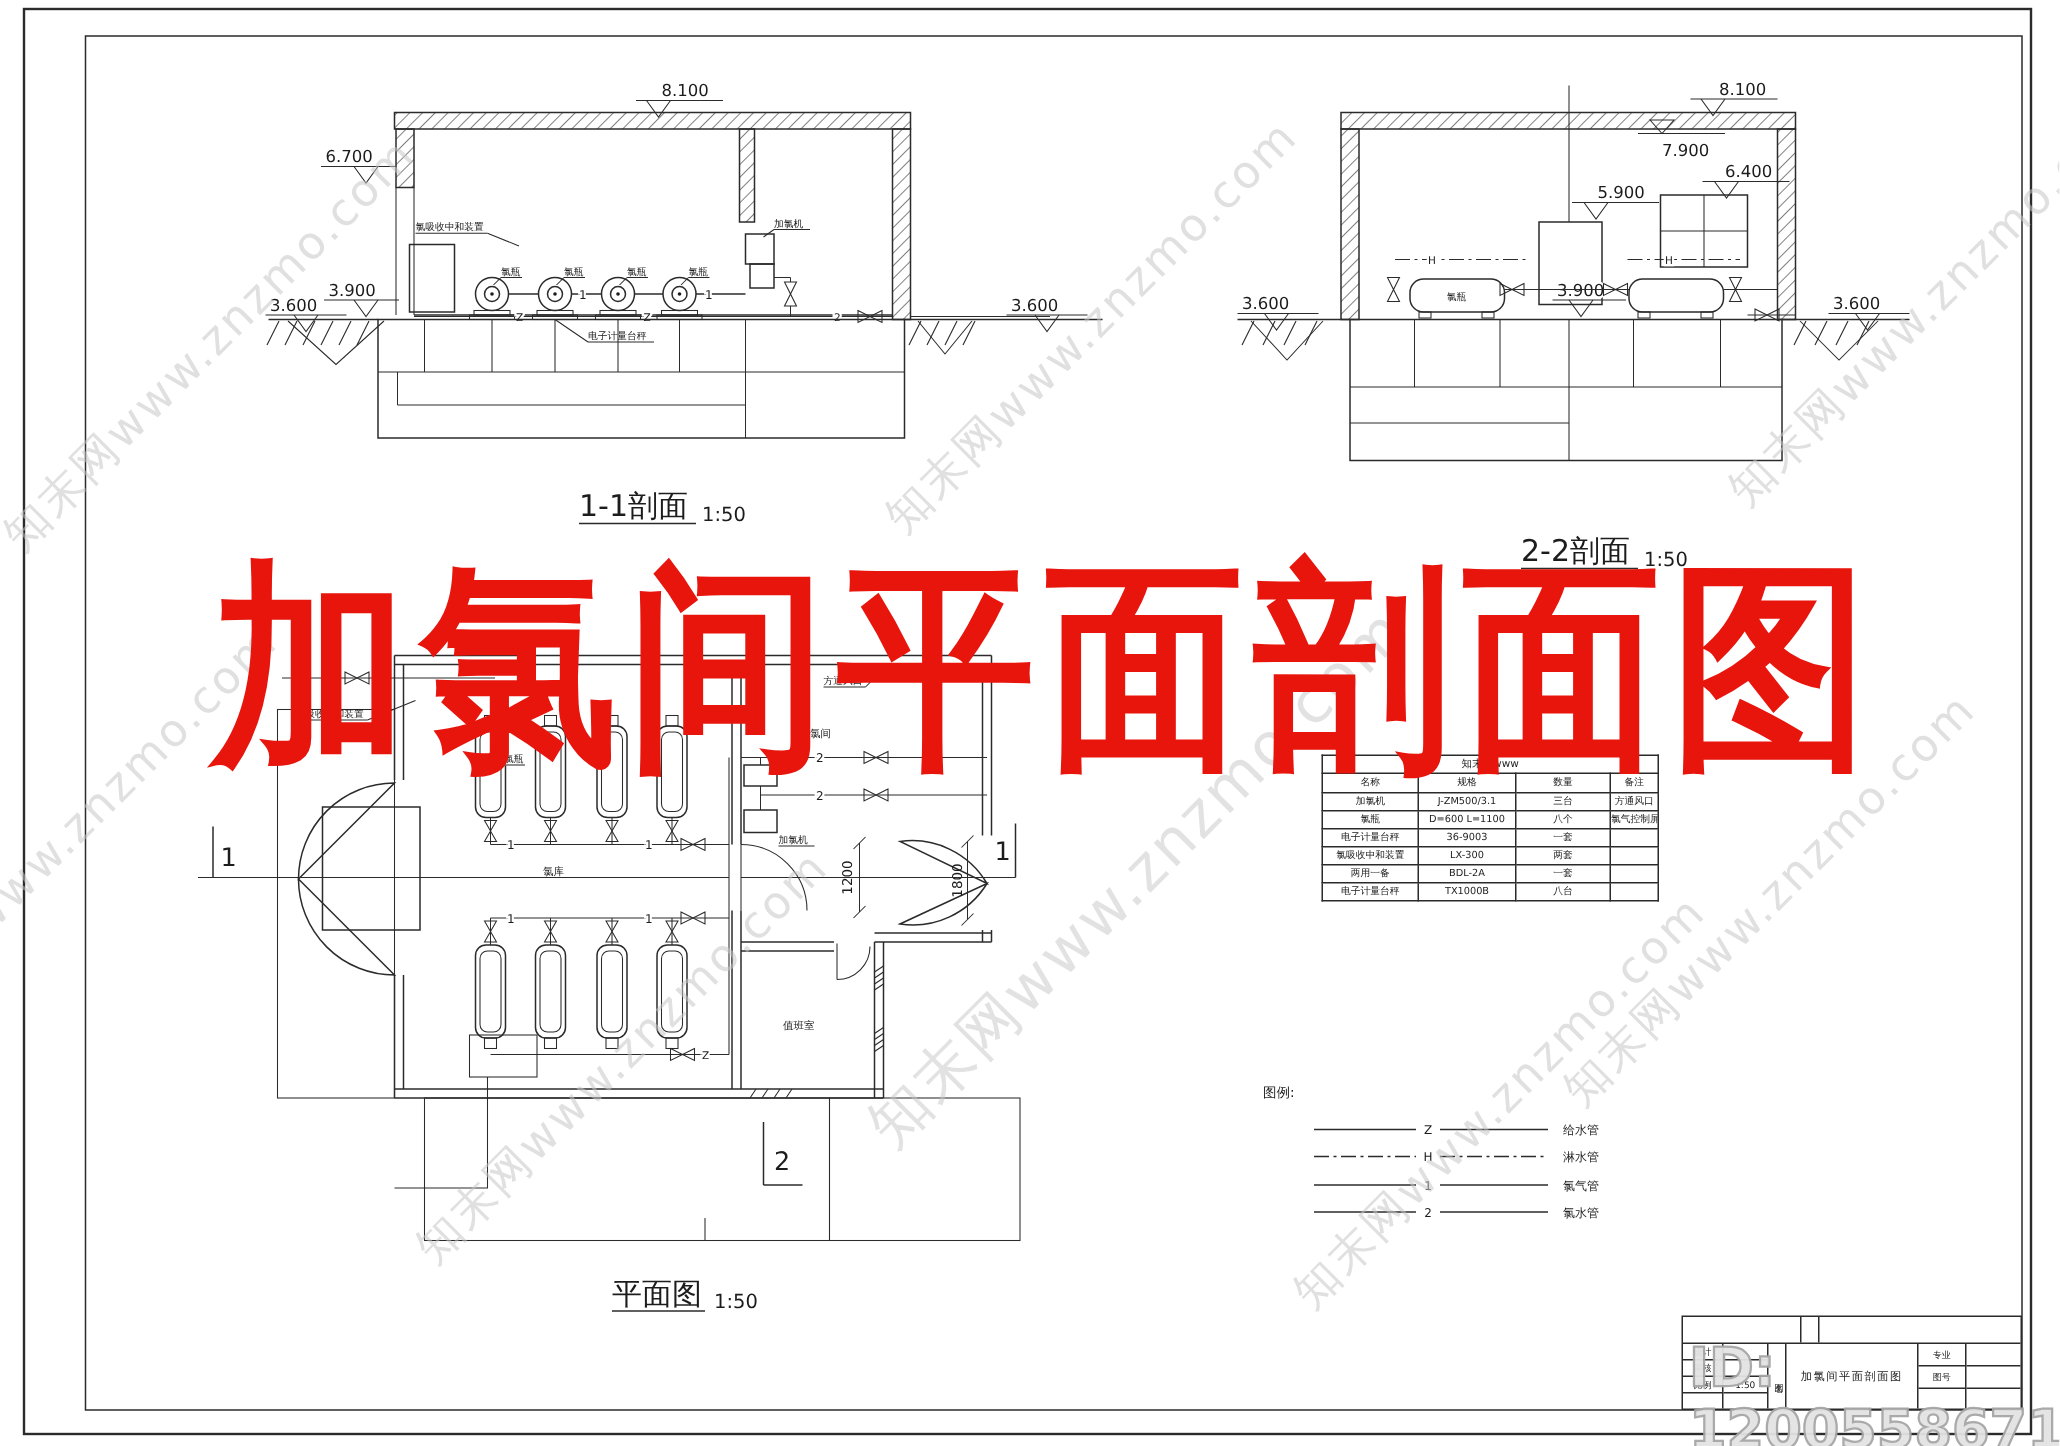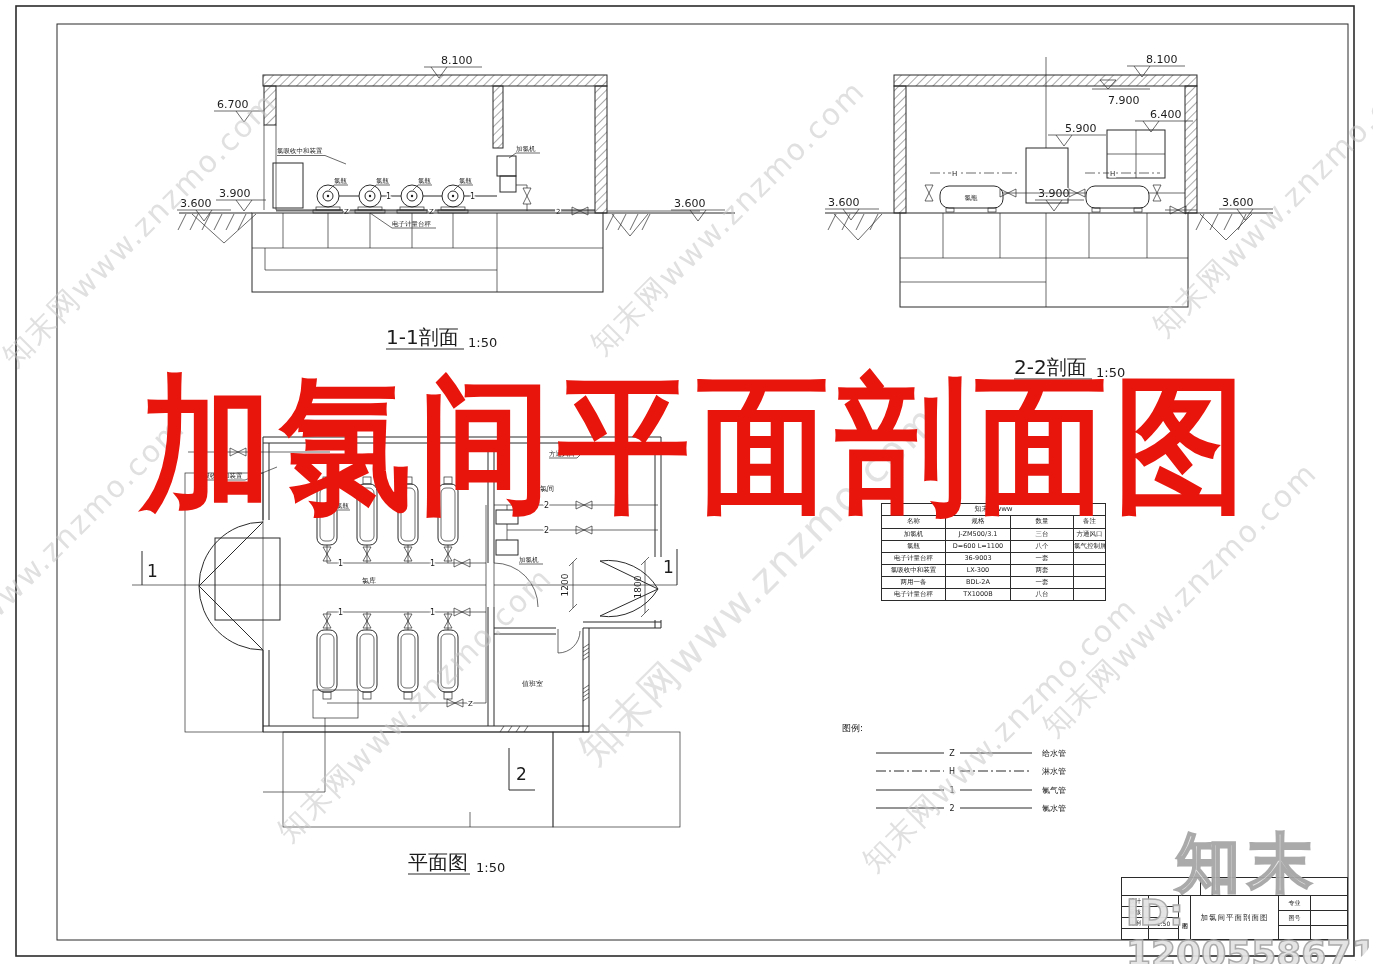--- a/index.html
+++ b/index.html
@@ -1,18 +1,18 @@
 <!DOCTYPE html>
 <html><head>
 <meta charset="utf-8">
 <style>
   html,body { margin:0; padding:0; background:#ffffff; }
   #page {
     position:relative; width:1373px; height:964px; background:#ffffff;
-    font-family:"DejaVu Sans","Liberation Sans",sans-serif; overflow:hidden;border-radius:32px;
+    font-family:"DejaVu Sans","Liberation Sans",sans-serif; overflow:hidden;
   }
   svg { position:absolute; left:0; top:0; z-index:2; }
   svg text { font-family:"DejaVu Sans","Liberation Sans",sans-serif; fill:#1c1c1c; }
   .ln { fill:none; stroke:#2b2b2b; stroke-width:1; }
   .thin { stroke-width:0.7; }
   .thick { stroke-width:1.6; }
   .hf { fill:url(#hh); stroke:#2b2b2b; stroke-width:1; }
   .wh { fill:#ffffff; stroke:#2b2b2b; stroke-width:1; }
   .dashdot { stroke-dasharray:10 3 2 3; }
   .t6 { font-size:6.5px; } .t7 { font-size:7px; } .t8 { font-size:8px; }
@@ -662,15 +662,14 @@
   <div class="wm" style="left:140px; top:230px;">知末网www.znzmo.com</div>
   <div class="wm" style="left:728px; top:218px;">知末网www.znzmo.com</div>
   <div class="wm" style="left:1290px; top:200px;">知末网www.znzmo.com</div>
   <div class="wm" style="left:48px; top:555px;">知末网www.znzmo.com</div>
   <div class="wm big" style="left:758px; top:585px;">知末网www.znzmo.com</div>
   <div class="wm" style="left:415px; top:705px;">知末网www.znzmo.com</div>
   <div class="wm" style="left:1000px; top:735px;">知末网www.znzmo.com</div>
   <div class="wm" style="left:1180px; top:600px;">知末网www.znzmo.com</div>
 
   <div id="red-title" style="color: rgb(232, 21, 13);">加氯间平面剖面图</div>
-  <div id="brand-logo">知末</div>
   <div id="brand-id">ID: 1200558671</div>
 </div>
 
 </body></html>

